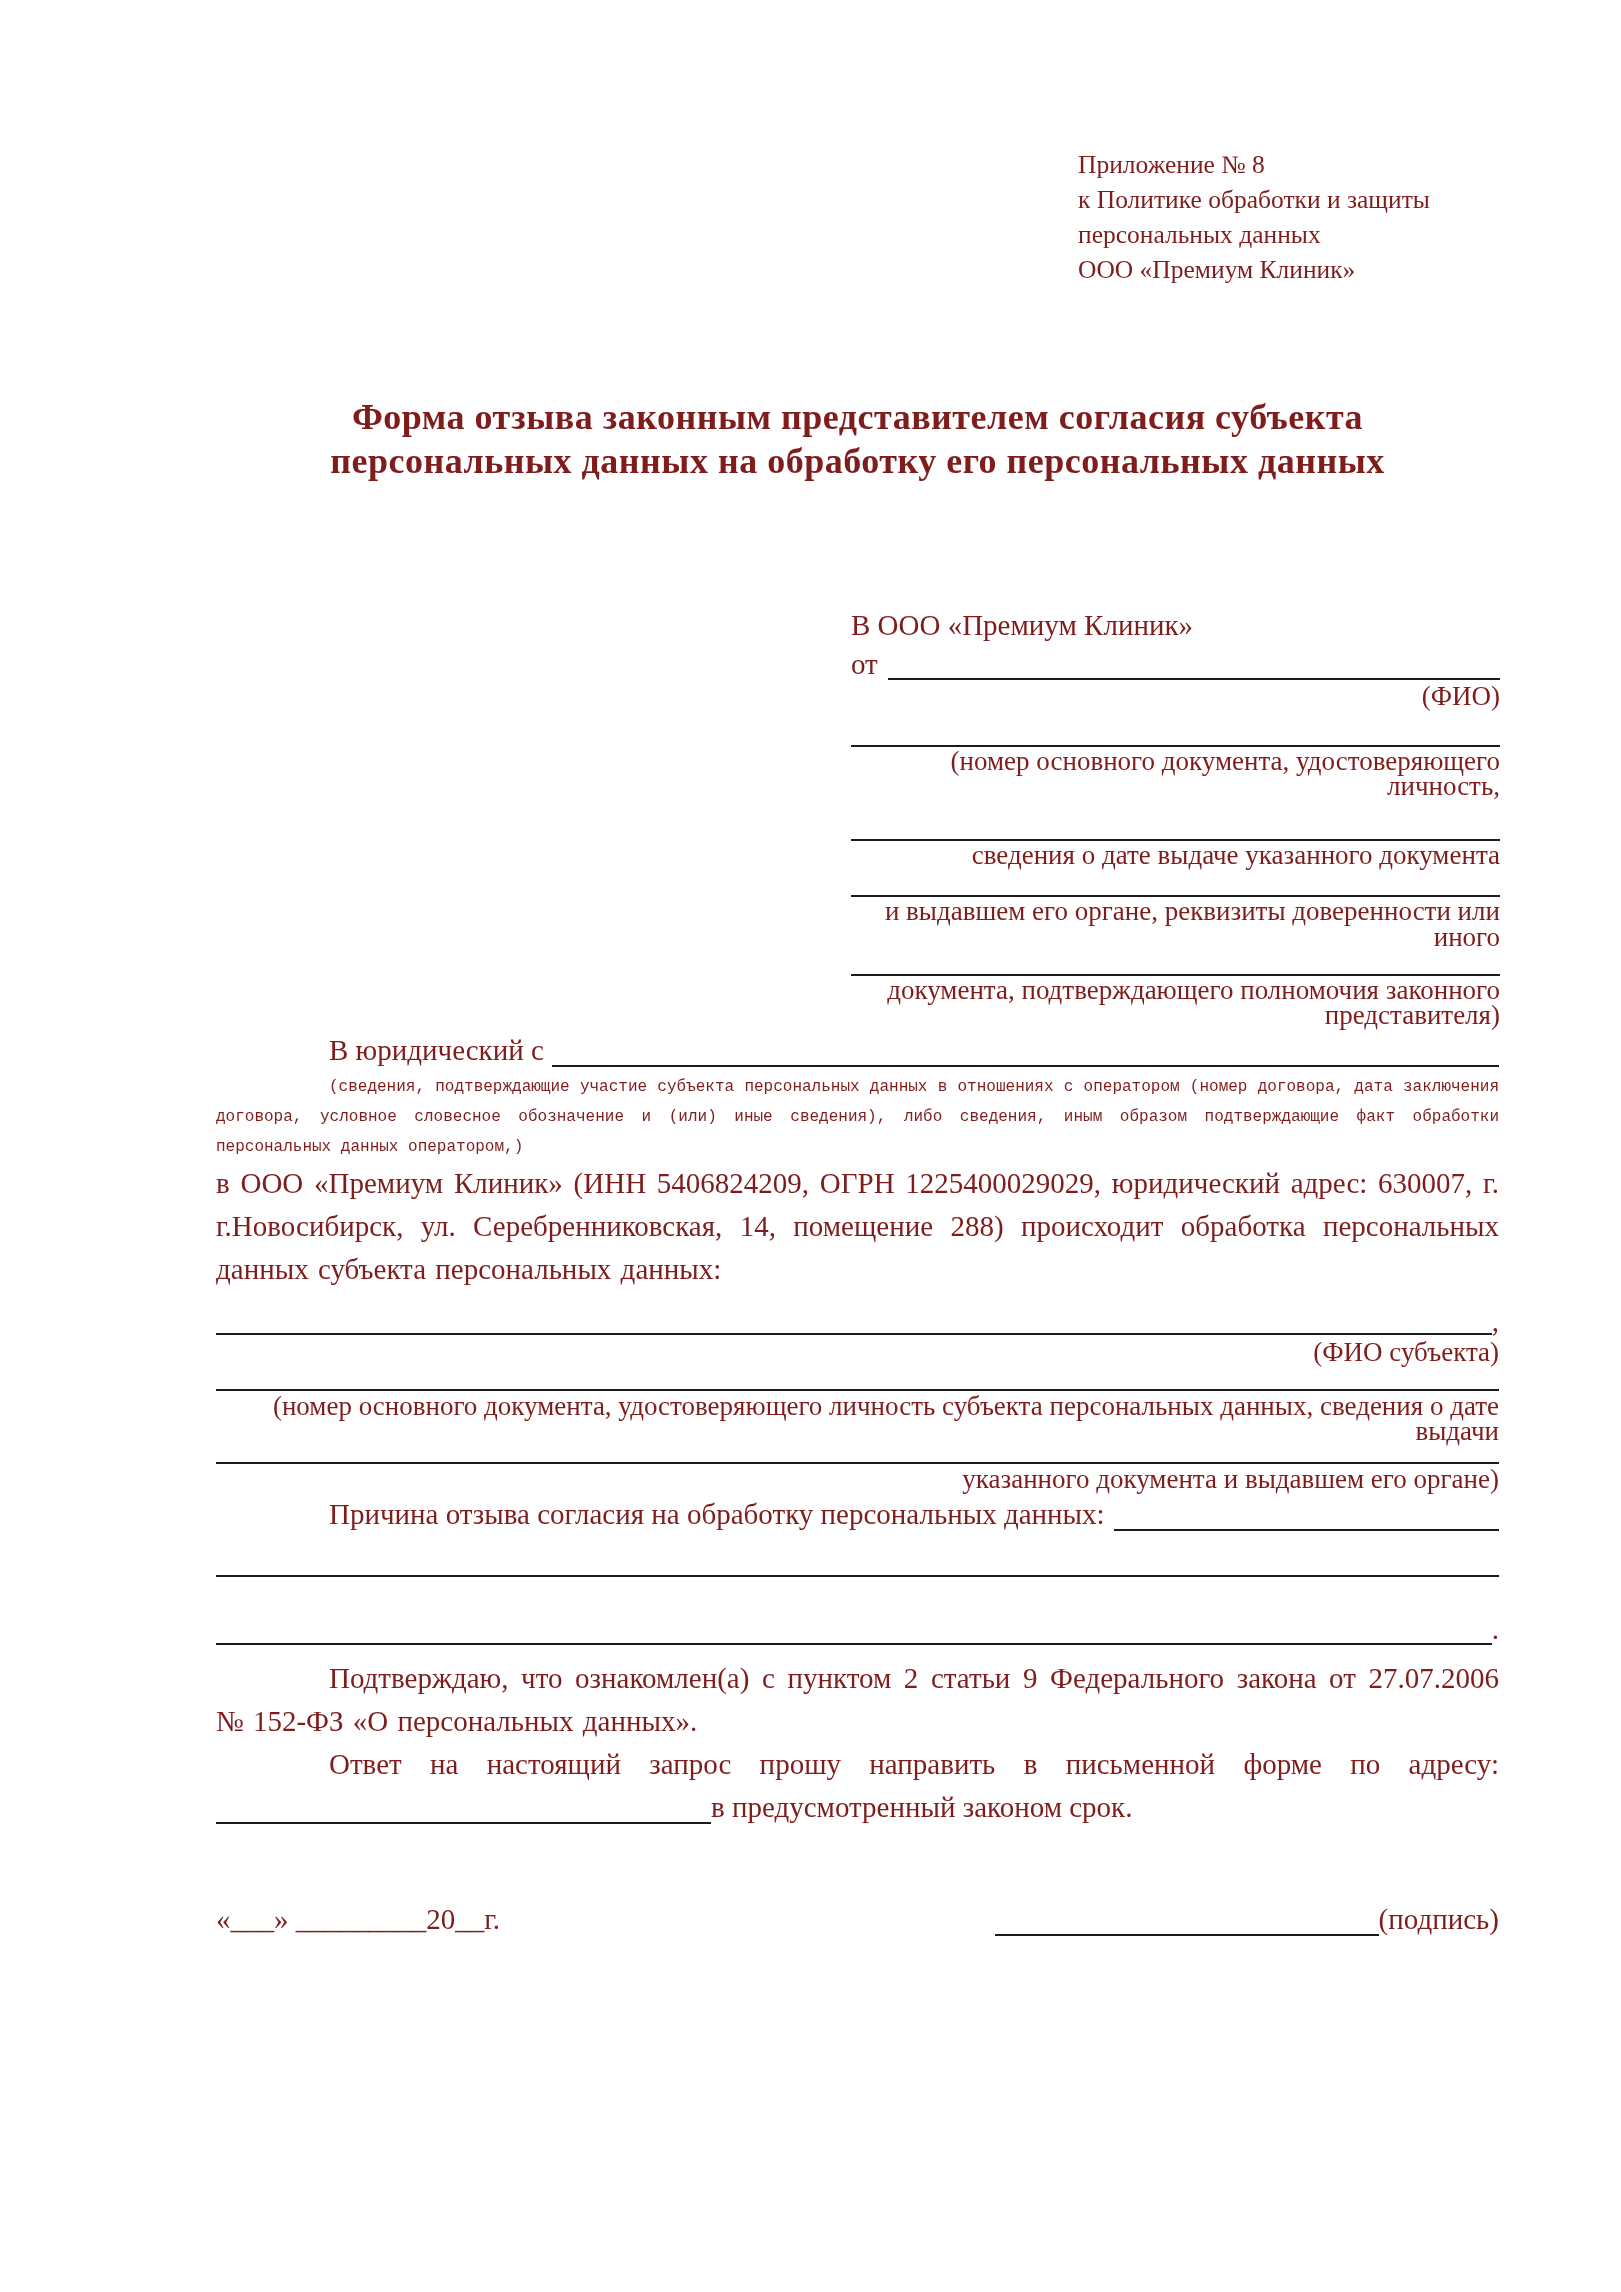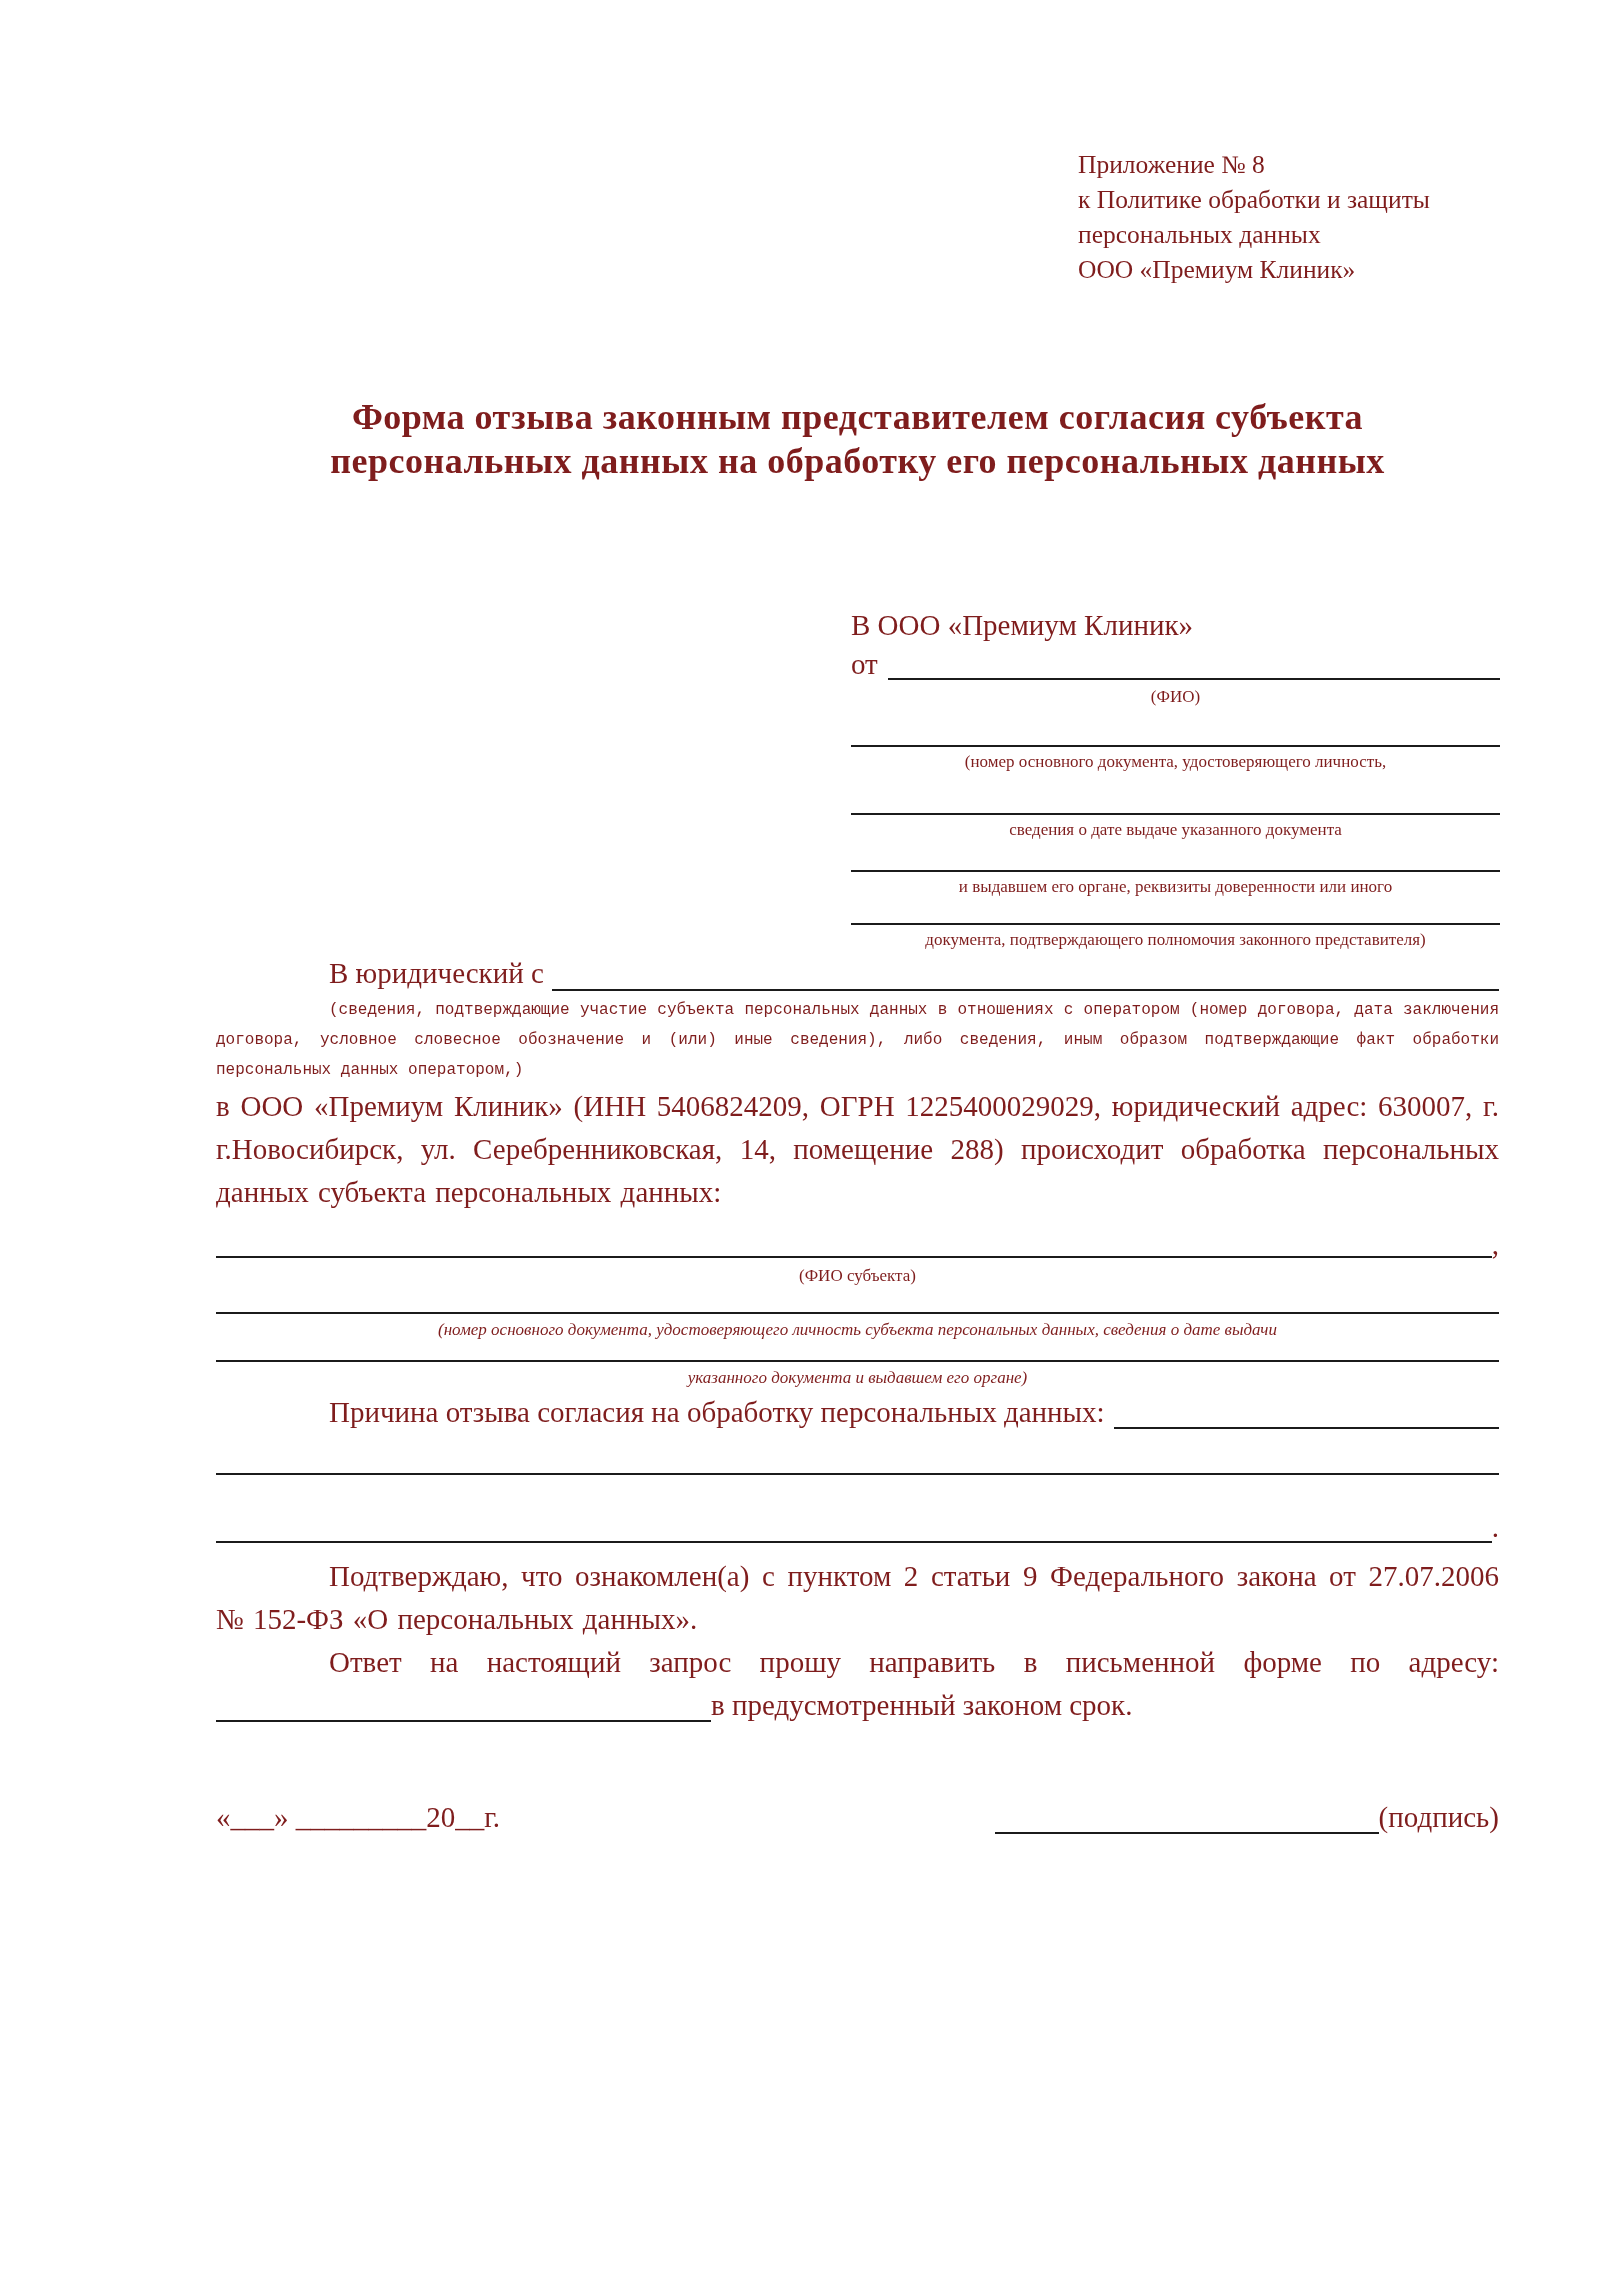--- a/index.html
+++ b/index.html
@@ -28,40 +28,40 @@
   }
   
   .addressee { margin-top:123px; margin-left:635px; width:649px; }
   .addr-to { line-height:39px; }
   .flexrow { display:flex; align-items:flex-end; }
   .from-row { line-height:39px; }
   .from-row .label { white-space:pre; }
   .fill { border-bottom:2px solid #1b1b1b; }
   .grow { flex:1 1 auto; }
   .fill.inrow { margin-bottom:3.9px; margin-left:9.8px; }
-  .cap { font-size:17px; line-height:25.5px; text-align:center; }
+  .cap { font-size:27px; line-height:25.5px; text-align:right; }
   .field { margin-top:35px; }
   .field .line { height:0; border-top:2px solid #1b1b1b; }
   .field .cap { margin-top:2px; }
   .field.g2 { margin-top:39px; }
   .field.g3 { margin-top:27.4px; }
   .field.g4 { margin-top:23.5px; }
   
   .heading { margin-top:47px; text-align:center; font-size:30px; letter-spacing:2px; }
   .intro-row { line-height:43px; padding-left:113px; }
   .intro-row .fill { margin-bottom:4.9px; margin-left:7.8px; }
   .tinycap {
     font-size:16px; line-height:30px;
     text-align:justify; text-indent:113px;font-family:Liberation Mono, monospace;
   }
   .body-par { line-height:43px; text-align:justify; word-spacing:2px; }
   .subject-row { margin-top:11.8px; line-height:37px; }
   .subject-row .fill { margin-bottom:4.9px; }
   .suffix { white-space:pre; }
-  .sfield { margin-top:23.5px;font-style:italic; }
+  .sfield { margin-top:23.5px; }
   .sfield .line { height:0; border-top:2px solid #1b1b1b; }
   .sfield .cap { margin-top:2.9px; }
   .sfield.g2 { margin-top:17.6px; }
   .withdrawal { margin-top:3.9px; }
   .reason-row { line-height:43px; padding-left:113px; }
   .reason-row .fill { margin-bottom:4.9px; margin-left:9.8px; }
   .blank-row { line-height:39px; }
   .blank-row.first { margin-top:39px; }
   .blank-row.second { margin-top:29px; }
   .blank-row .fill { margin-bottom:4.9px; }

